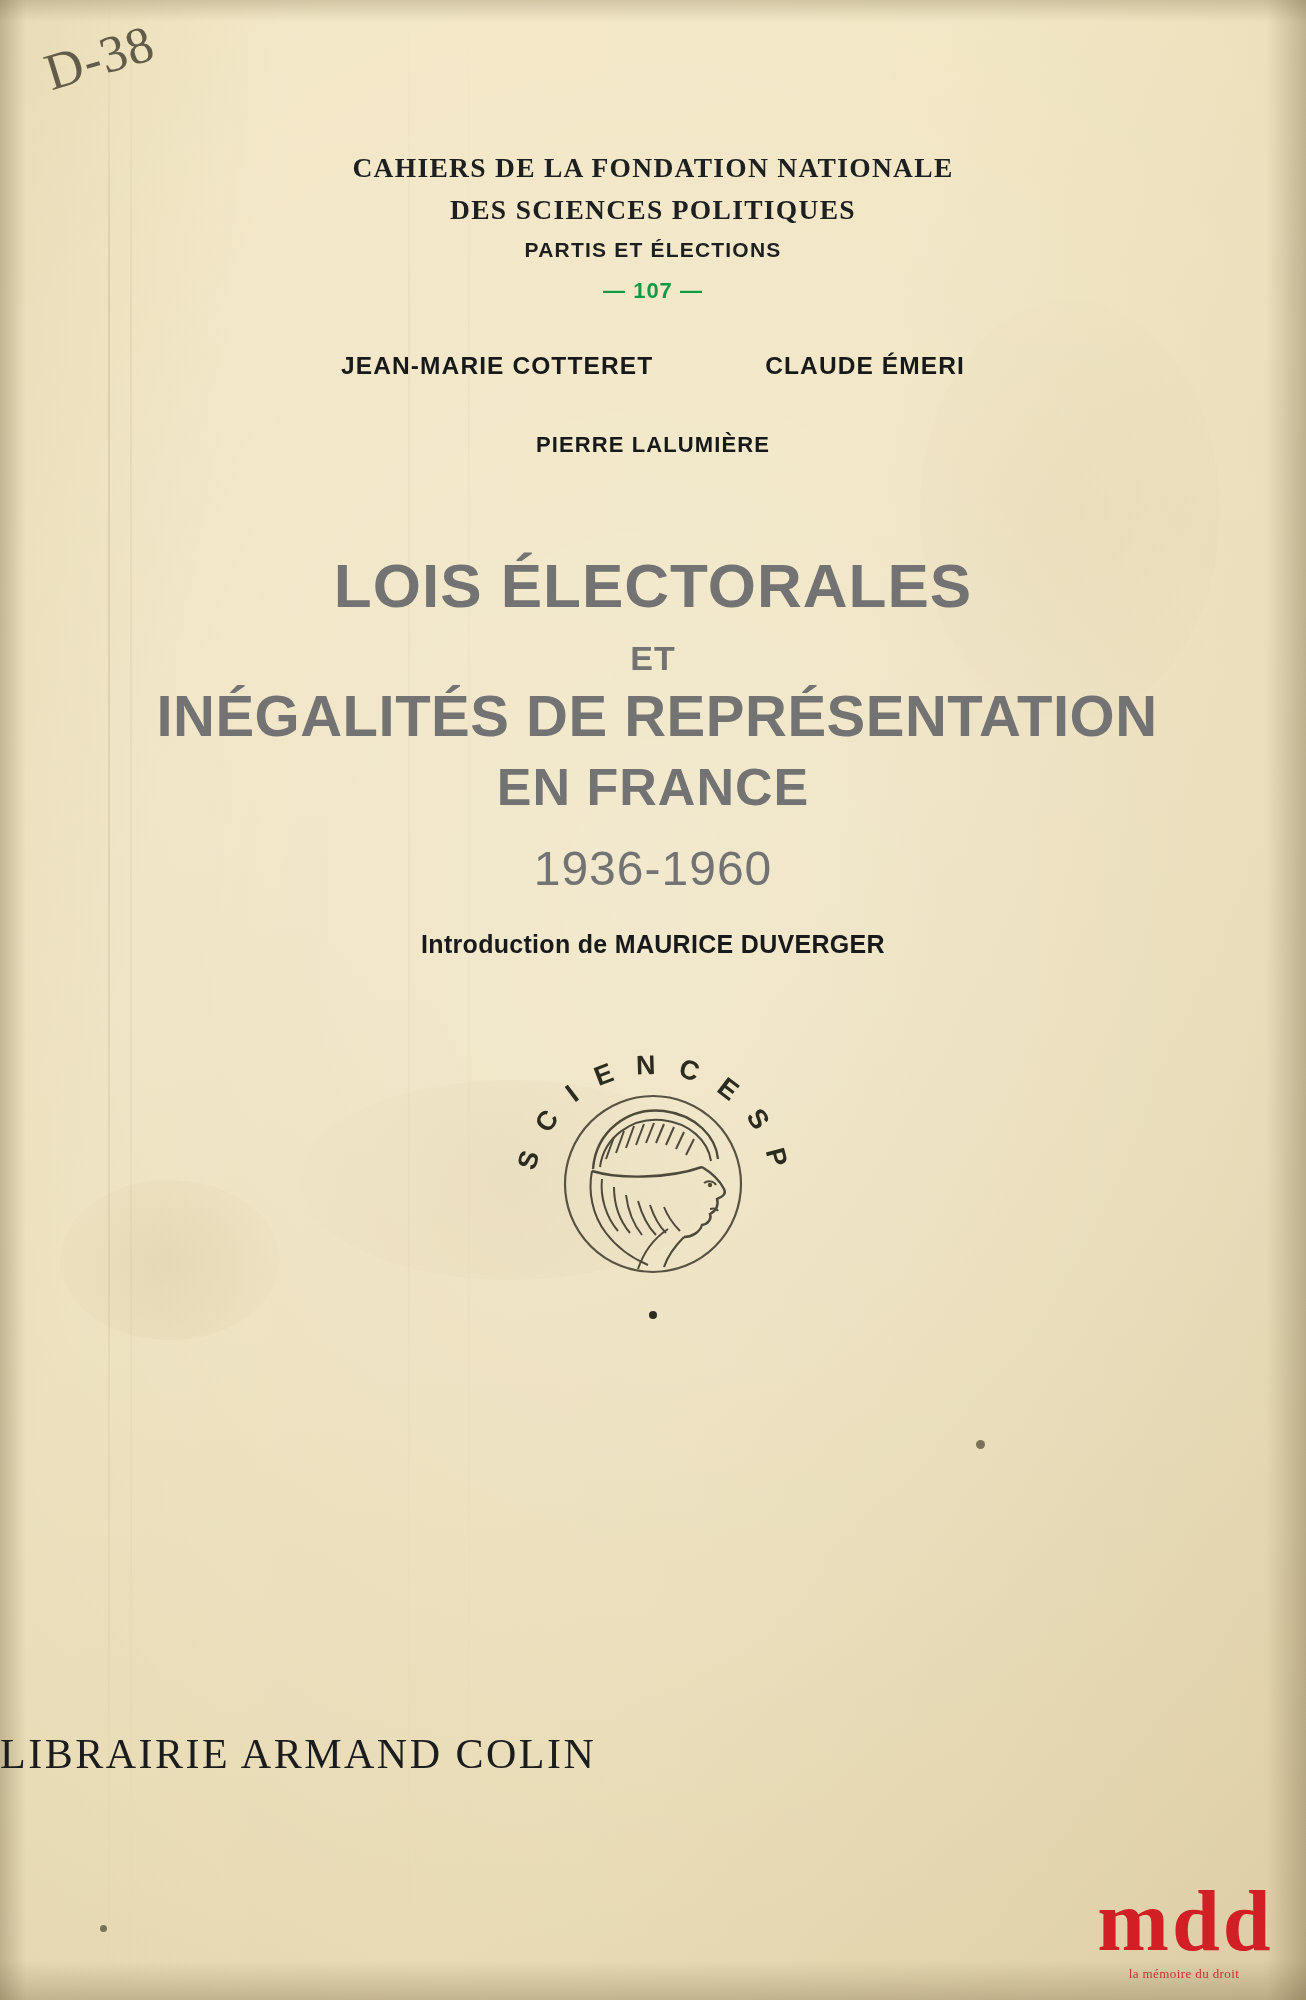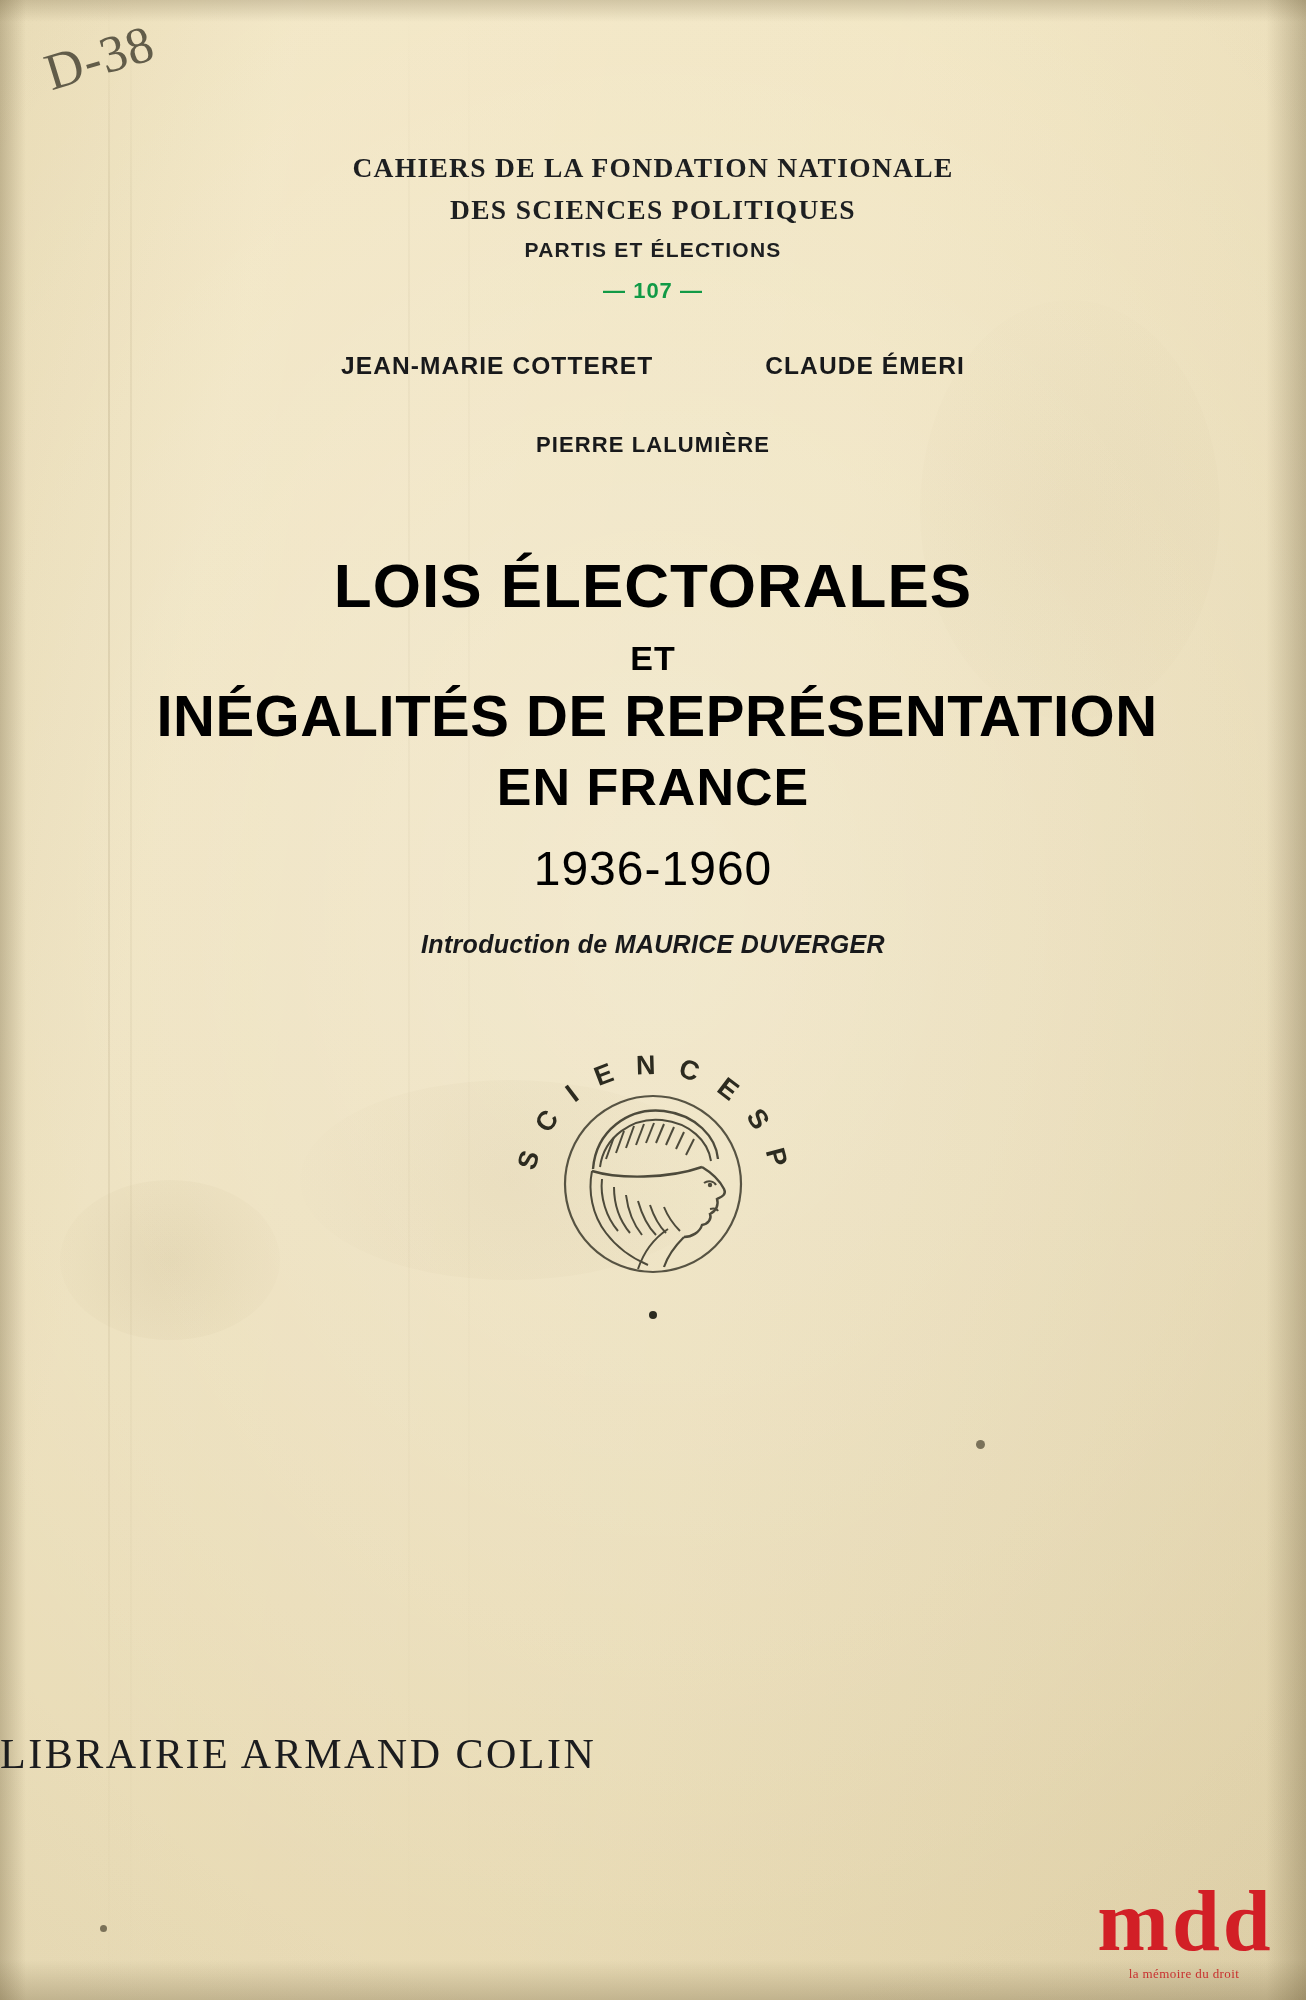--- a/index.html
+++ b/index.html
@@ -129,21 +129,21 @@
     text-align: center;
     color: #18191b;
     font-size: 22px;
     font-weight: bold;
     letter-spacing: 1.1px;
   }
 
   .title-block {
     margin-top: 96px;
     text-align: center;
-    color: #000000;
+    color: #737373;
   }
   .t1 {
     font-size: 62px;
     font-weight: bold;
     letter-spacing: 1px;
     line-height: 1.02;
   }
   .t2 {
     margin-top: 22px;
     font-size: 34px;
@@ -171,21 +171,20 @@
     letter-spacing: 1px;
   }
 
   .intro {
     margin-top: 34px;
     text-align: center;
     color: #18191b;
     font-size: 25px;
     font-weight: bold;
     letter-spacing: .3px;
-    font-style: italic;
   }
 
   .seal-wrap {
     margin-top: 60px;
     display: flex;
     justify-content: center;
   }
   .seal {
     position: relative;
     width: 330px;

